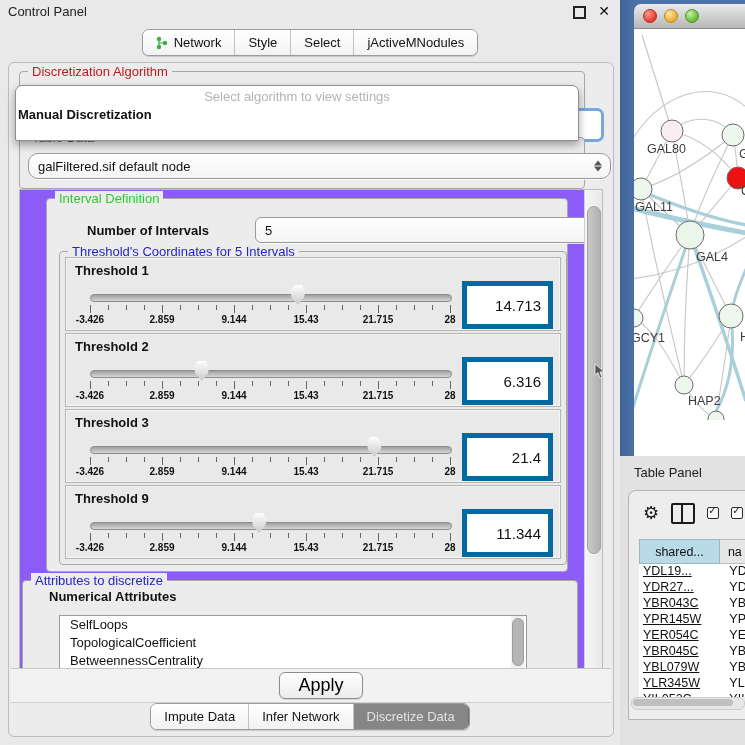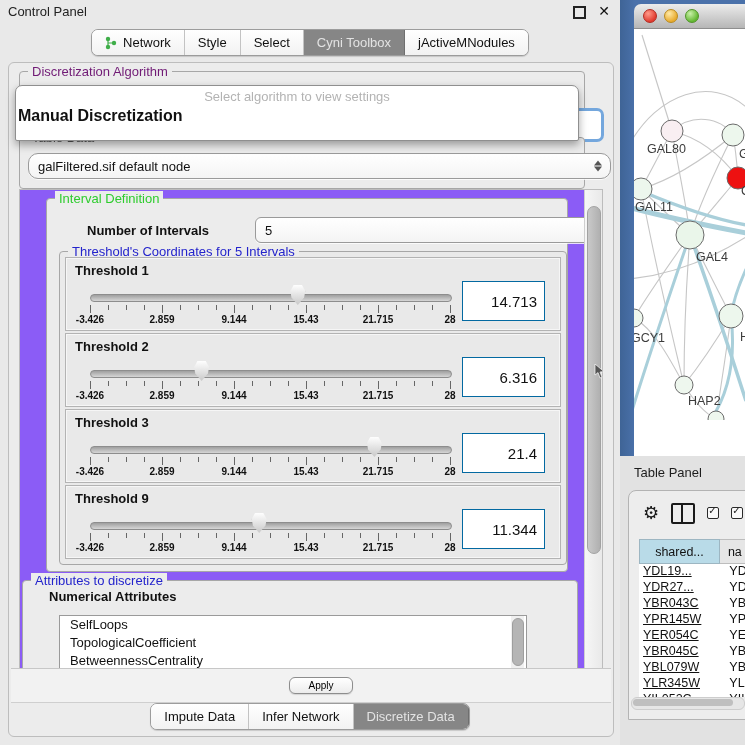--- a/index.html
+++ b/index.html
@@ -12,27 +12,27 @@
   .close-x{position:absolute;right:10px;top:3px;font-size:14px;font-weight:bold;color:#111;}
   .tabbar{position:absolute;left:0;top:29px;width:620px;display:flex;justify-content:center;}
   .tabbar-inner{display:flex;background:#fdfdfd;border:1px solid #9c9c9c;border-radius:7px;overflow:hidden;height:25px;align-items:stretch;box-shadow:0 1px 1px rgba(0,0,0,.15);}
   .tab{display:flex;align-items:center;gap:5px;padding:0 13px;font-size:13px;color:#111;border-right:1px solid #c3c3c3;background:linear-gradient(#ffffff,#f2f2f2);cursor:default;}
   .tab:last-child{border-right:none;}
   .tab.selected{background:#868686;color:#e3e3e3;border-right:1px solid #6f6f6f;}
   .net-icon{width:13px;height:14px;display:inline-block;}
   .outer-panel{position:absolute;left:8px;top:62px;width:604px;height:673px;background:#ececec;border:1px solid #bdbdbd;border-radius:6px;}
   .group{position:absolute;border:1px solid #a7a7a7;border-radius:4px;background:#ececec;}
   .group-label{position:absolute;top:-8px;left:8px;background:#ececec;padding:0 4px;font-size:13px;}
-  .group-label.gray{color:#701a75;}
+  .group-label.gray{color:#b91c1c;}
   .group-label.green{color:#2ecc2e;}
   .group-label.blue{color:#2424cc;}
   .combo-sliver{position:absolute;left:552px;top:36px;width:26px;height:28px;border:3px solid #74a7dd;border-radius:7px;background:#fff;}
   .popup{position:absolute;left:6px;top:22px;width:562px;height:54px;background:#fff;border:1px solid #8f8f8f;border-radius:7px 7px 2px 2px;box-shadow:0 4px 9px rgba(0,0,0,.35);z-index:6;overflow:hidden;}
   .popup-placeholder{font-size:13px;color:#b3b3b3;text-align:center;padding-top:3px;height:17px;}
-  .popup-opt{font-size:16px;color:#111;padding:1px 2px;height:16px;}
+  .popup-opt{font-size:13px;color:#111;padding:1px 2px;height:16px;}
   .popup-opt.bold{font-weight:bold;}
   .combo{position:absolute;background:linear-gradient(#ffffff,#f4f4f4);border:1px solid #9a9a9a;border-radius:6px;font-size:13px;display:flex;align-items:center;padding:0 24px 0 9px;box-shadow:0 1px 0 rgba(255,255,255,.8);}
   .combo .spin{position:absolute;right:8px;top:50%;transform:translateY(-50%);display:flex;flex-direction:column;gap:1px;}
   .spin i{display:block;width:0;height:0;border-left:4px solid transparent;border-right:4px solid transparent;}
   .spin .up{border-bottom:5px solid #555;}
   .spin .dn{border-top:5px solid #555;}
   .scroll-region{position:absolute;left:10px;top:126px;width:582px;height:479px;border:1px solid #bcbcbc;background:#8b5cf6;overflow:hidden;}
   .vscroll{position:absolute;right:0;top:0;width:17px;height:100%;background:linear-gradient(90deg,#f6f6f6,#e9e9e9);border-left:1px solid #cfcfcf;}
   .vscroll .thumb{position:absolute;left:2px;top:16px;width:12px;height:346px;background:linear-gradient(90deg,#c9c9c9,#b0b0b0);border-radius:7px;border:1px solid #a2a2a2;}
   .hscroll{position:absolute;left:2px;height:11px;background:#e6e6e6;border:1px solid #cdcdcd;border-radius:6px;}
@@ -40,27 +40,27 @@
   .num-row{position:absolute;left:30px;top:18px;width:480px;height:28px;}
   .num-label{position:absolute;left:10px;top:6px;font-weight:bold;font-size:13px;}
   .thr-box{position:relative;width:494px;height:72px;background:#e9e9e9;border:1px solid #b3b3b3;box-shadow:inset 0 0 0 1px #f6f6f6;margin:0 0 2px 0;}
   .thr-label{position:absolute;left:9px;top:5px;font-size:13px;font-weight:bold;}
   .thr-track{position:absolute;left:24px;top:36px;width:360px;height:6px;border-radius:4px;background:linear-gradient(#9f9f9f,#d6d6d6);border:1px solid #8d8d8d;}
   .thr-thumb{position:absolute;top:27px;width:15px;height:20px;background:linear-gradient(#fefefe,#c9c9c9);clip-path:polygon(50% 100%,8% 62%,0 30%,22% 0,78% 0,100% 30%,92% 62%);filter:drop-shadow(0 0 1px #777);}
   .ticks{position:absolute;left:24px;top:47px;width:360px;height:9px;}
   .ticks i{position:absolute;top:0;width:1px;background:#666;}
   .tick-labels{position:absolute;left:24px;top:56px;width:360px;height:12px;}
   .tick-labels span{position:absolute;width:44px;margin-left:-22px;text-align:center;font-size:10px;font-weight:bold;color:#111;}
-  .thr-value{position:absolute;left:396px;top:23px;width:74px;height:38px;background:#fff;border:1px solid #0369a1;display:flex;align-items:center;justify-content:flex-end;padding-right:7px;font-size:15px;}
+  .thr-value{position:absolute;left:396px;top:23px;width:74px;height:38px;background:#fff;border:5px solid #0369a1;display:flex;align-items:center;justify-content:flex-end;padding-right:7px;font-size:15px;}
   .attr-list{position:absolute;left:36px;top:34px;width:466px;height:56px;background:#fff;border:1px solid #9a9a9a;overflow:hidden;font-size:13px;}
   .attr-list .item{padding:1px 0 1px 10px;height:16px;}
   .list-vscroll{position:absolute;right:1px;top:1px;width:13px;height:54px;background:#f0f0f0;}
   .list-vscroll .thumb{position:absolute;left:1px;top:2px;width:10px;height:46px;background:#b5b5b5;border-radius:6px;border:1px solid #9e9e9e;}
   .apply-strip{position:absolute;left:2px;top:605px;width:600px;height:33px;background:#f2f2f2;border-top:1px solid #c7c7c7;border-bottom:1px solid #cfcfcf;display:flex;align-items:center;justify-content:center;}
-  .btn{background:linear-gradient(#ffffff,#ececec);border:1px solid #8d8d8d;border-radius:6px;font-size:10px;padding:2px 18px;box-shadow:0 1px 1px rgba(0,0,0,.12);margin-left:20px;}
+  .btn{background:linear-gradient(#ffffff,#ececec);border:1px solid #8d8d8d;border-radius:6px;font-size:18px;padding:2px 18px;box-shadow:0 1px 1px rgba(0,0,0,.12);margin-left:20px;}
   .bottom-tabbar{position:absolute;left:0;top:703px;width:620px;display:flex;justify-content:center;z-index:4;}
   
   .blue-frame{position:absolute;left:620px;top:0;width:125px;height:456px;background:linear-gradient(90deg,#3f6496,#4a71aa 12%);}
   .mac-window{position:absolute;left:14px;top:4px;width:111px;height:416px;}
   .mac-titlebar{height:24px;background:linear-gradient(#ececec,#b6b6b6);border-bottom:1px solid #8e8e8e;border-radius:7px 0 0 0;display:flex;align-items:center;padding-left:9px;gap:7px;}
   .light{width:12px;height:12px;border-radius:50%;}
   .light.red{background:radial-gradient(circle at 35% 30%,#ff9a8a,#e13c30 70%);border:1px solid #b22a20;}
   .light.yellow{background:radial-gradient(circle at 35% 30%,#ffe9a6,#e8ab2e 70%);border:1px solid #b98a1e;}
   .light.green{background:radial-gradient(circle at 35% 30%,#c9f0a8,#63b832 70%);border:1px solid #4f9328;}
   .net-canvas{position:relative;width:111px;height:502px;background:#fff;overflow:hidden;}
@@ -104,23 +104,20 @@
               <circle cx="3" cy="11" r="2.2" fill="#3fae49"></circle>
               <path d="M3 3 L3 11 M3 7 L9 7" stroke="#3fae49" stroke-width="1.2" fill="none"></path>
             </svg>
             <span>Network</span>
           </div>
           <div class="tab">
             <span>Style</span>
           </div>
           <div class="tab">
             <span>Select</span>
-          </div>
-          <div class="tab selected">
-            <span>Cyni Toolbox</span>
           </div>
           <div class="tab">
             <span>jActiveMNodules</span>
           </div>
         </div>
     </div>
 
     <div class="outer-panel">
 
       <div class="group" style="left:10px;top:8px;width:564px;height:68px;">

